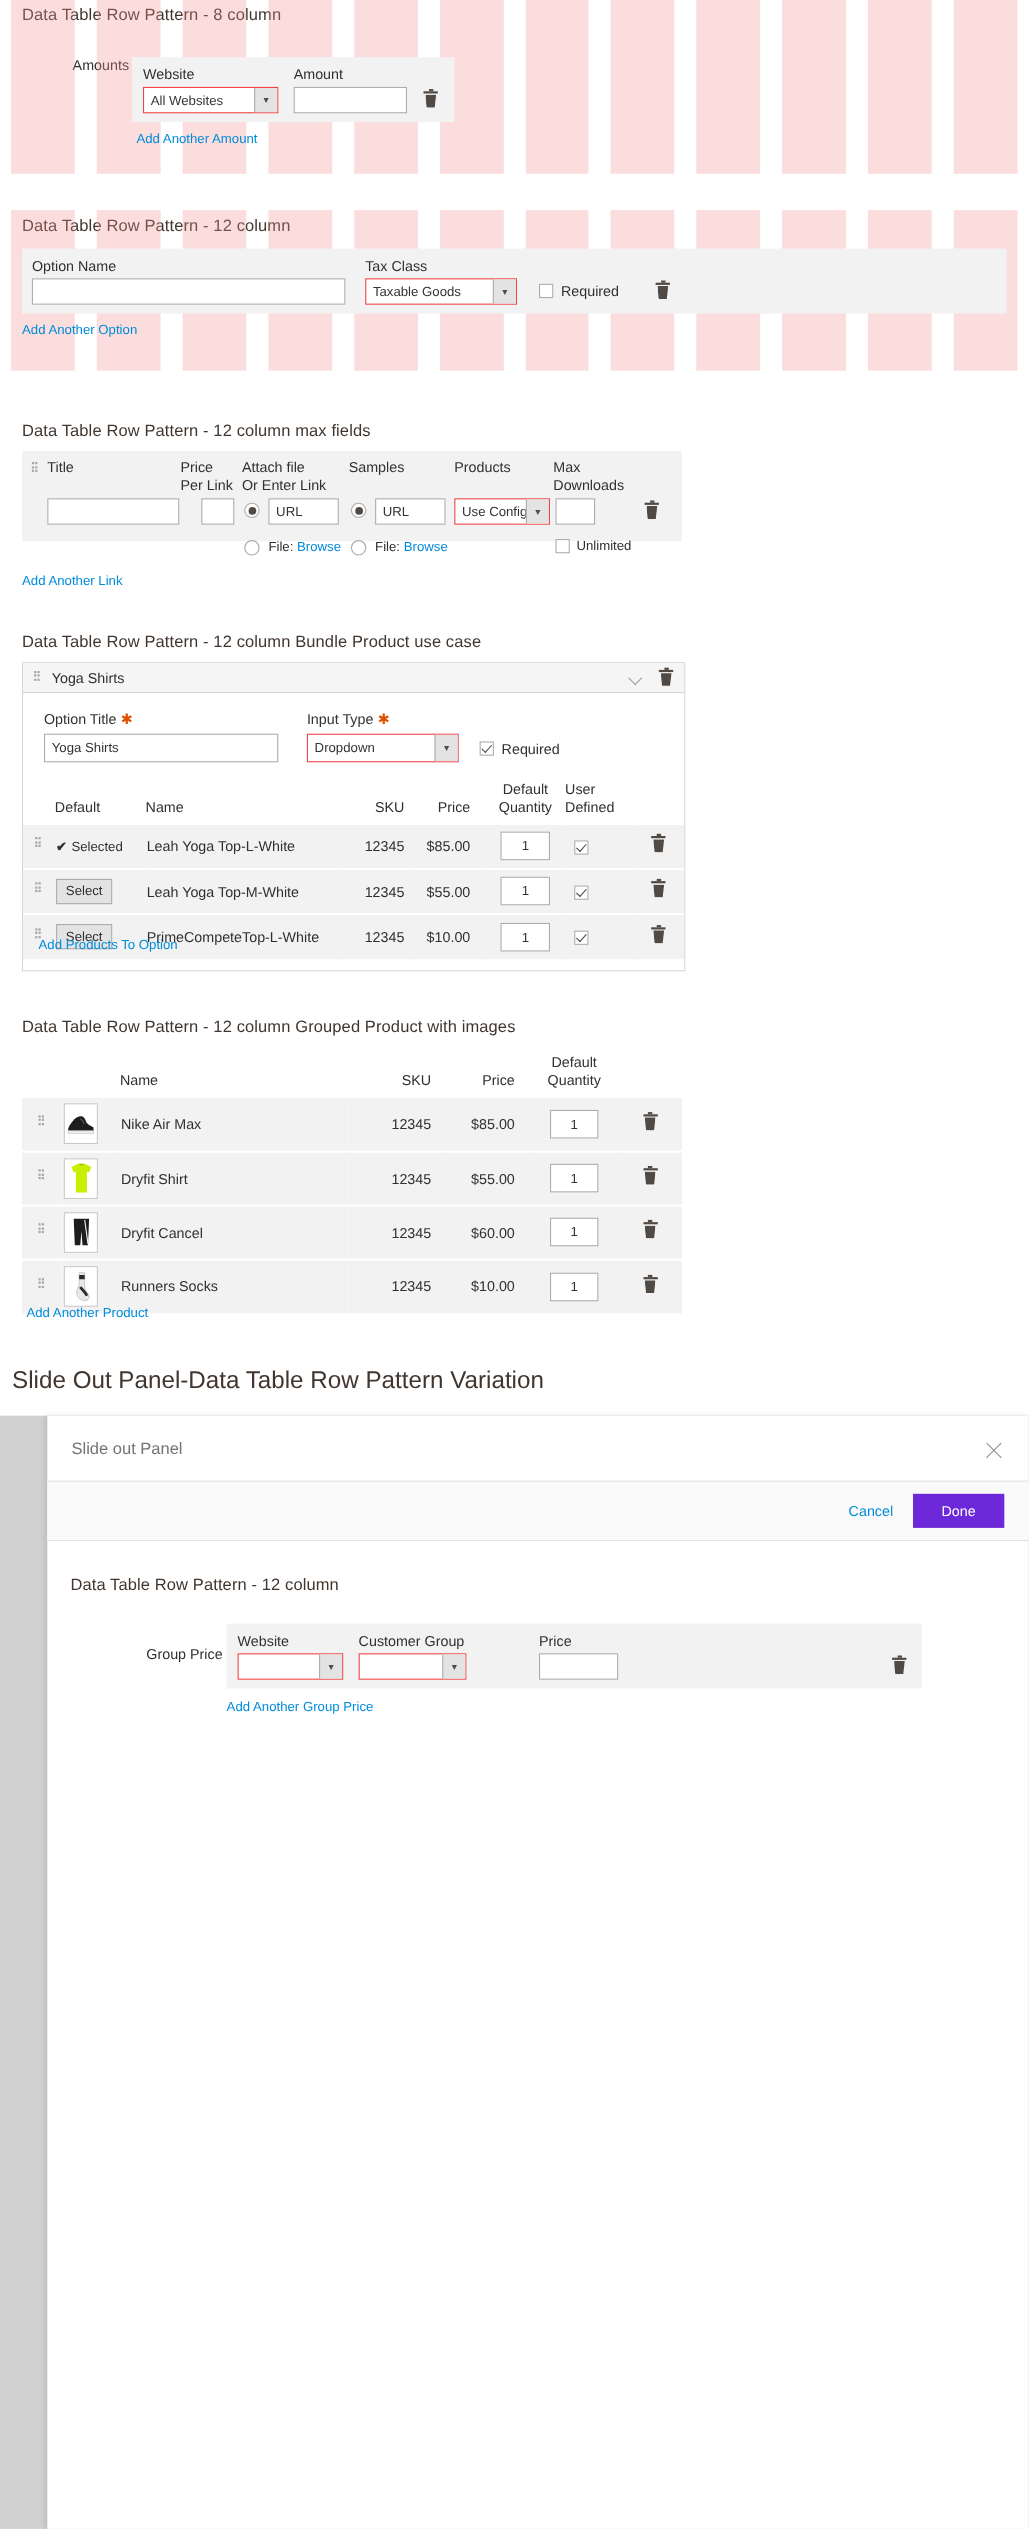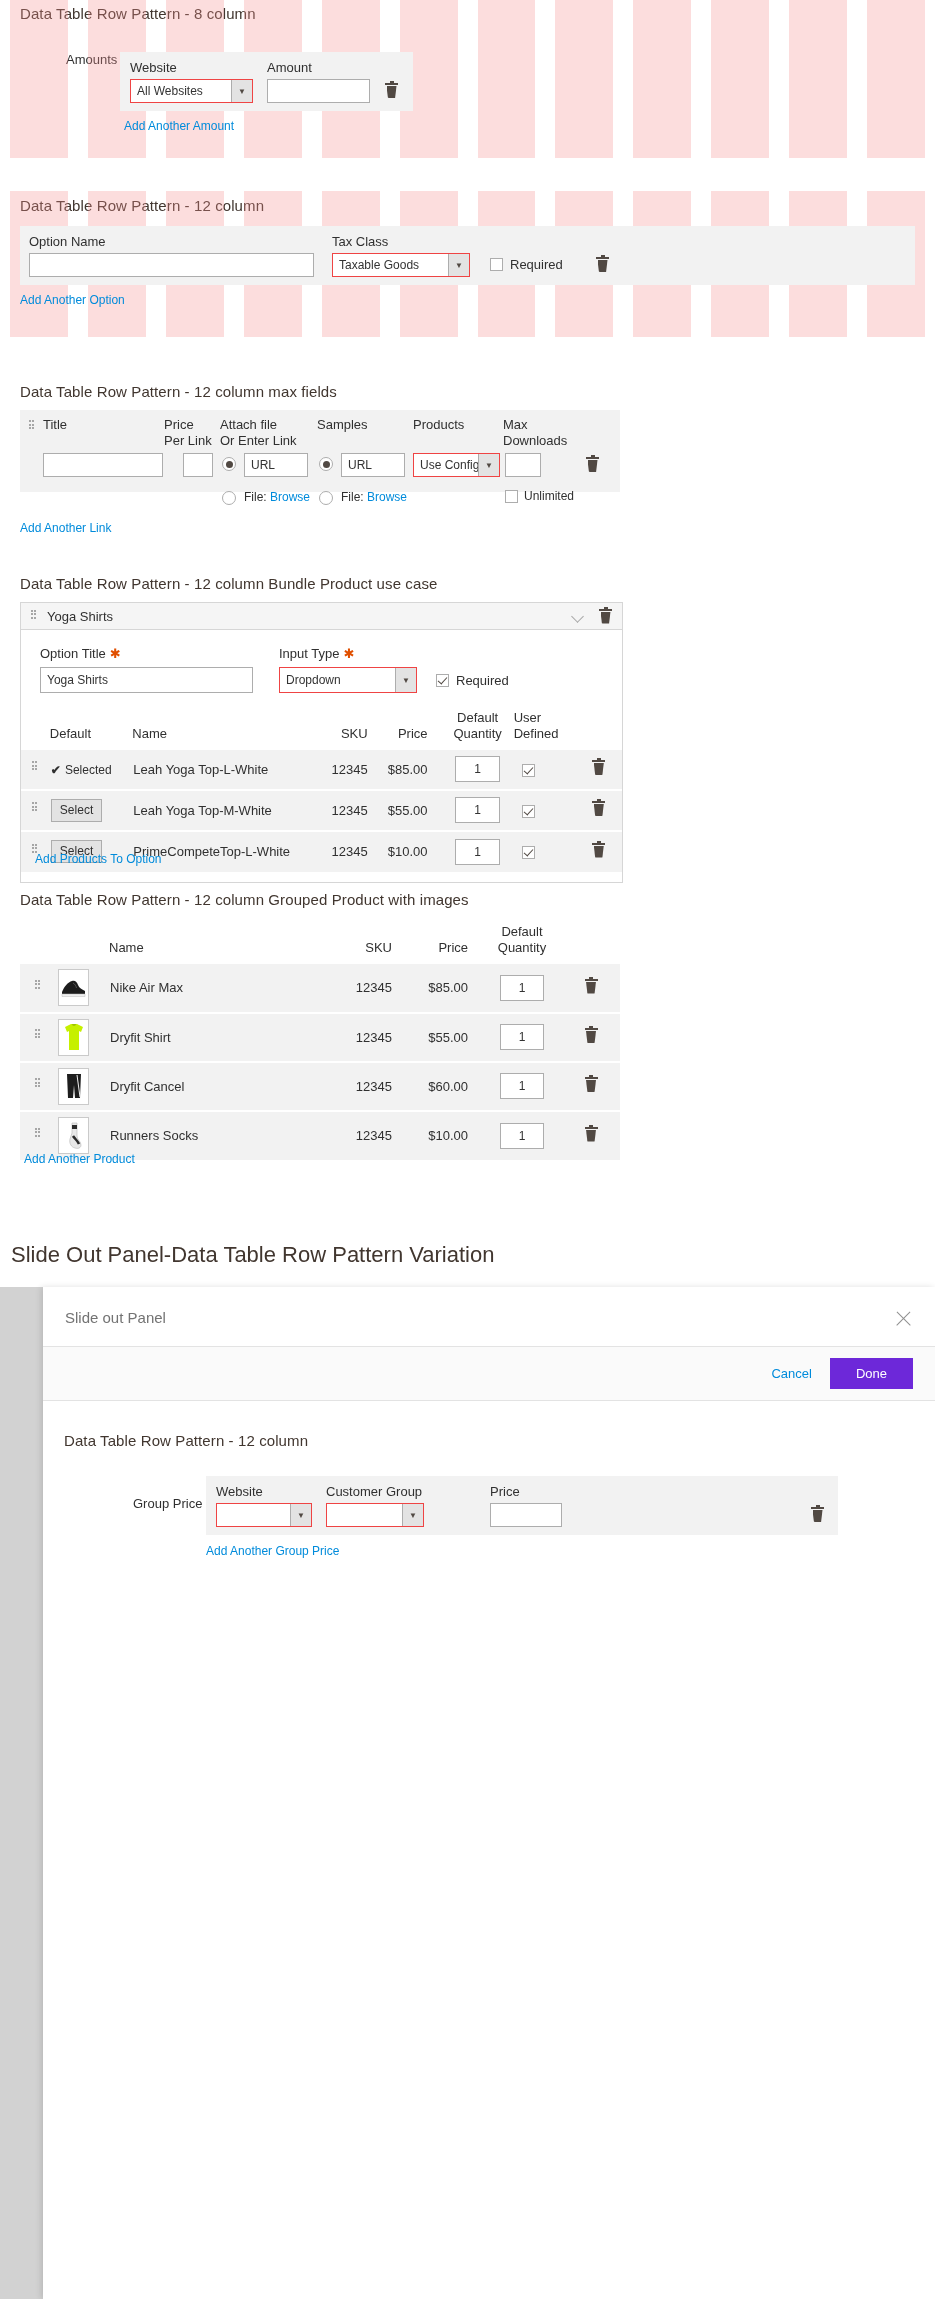--- a/index.html
+++ b/index.html
@@ -622,21 +622,21 @@
             <span class="trash"><span class="tab"></span><span class="lid"></span><span class="can"></span></span>
           </td>
         </tr>
       </tbody>
     </table>
 
     <a class="lnk" style="position:absolute;left:14px;bottom:16px;">Add Products To Option</a>
   </div>
 </div>
 
-<div class="section" style="position:absolute;left:0;top:888px;width:935px;height:290px;">
+<div class="section" style="position:absolute;left:0;top:922px;width:935px;height:290px;">
   <h2 class="sec-title" style="position:absolute;left:20px;top:3px;">Data Table Row Pattern - 12 column Grouped Product with images</h2>
 
   <table class="dt" style="position:absolute;left:20px;top:36px;width:600px;table-layout:fixed;">
     <colgroup>
       <col style="width:37px">
         <col style="width:52px">
         <col style="width:207px">
       <col style="width:90px">
         <col style="width:76px">
         <col style="width:80px">

